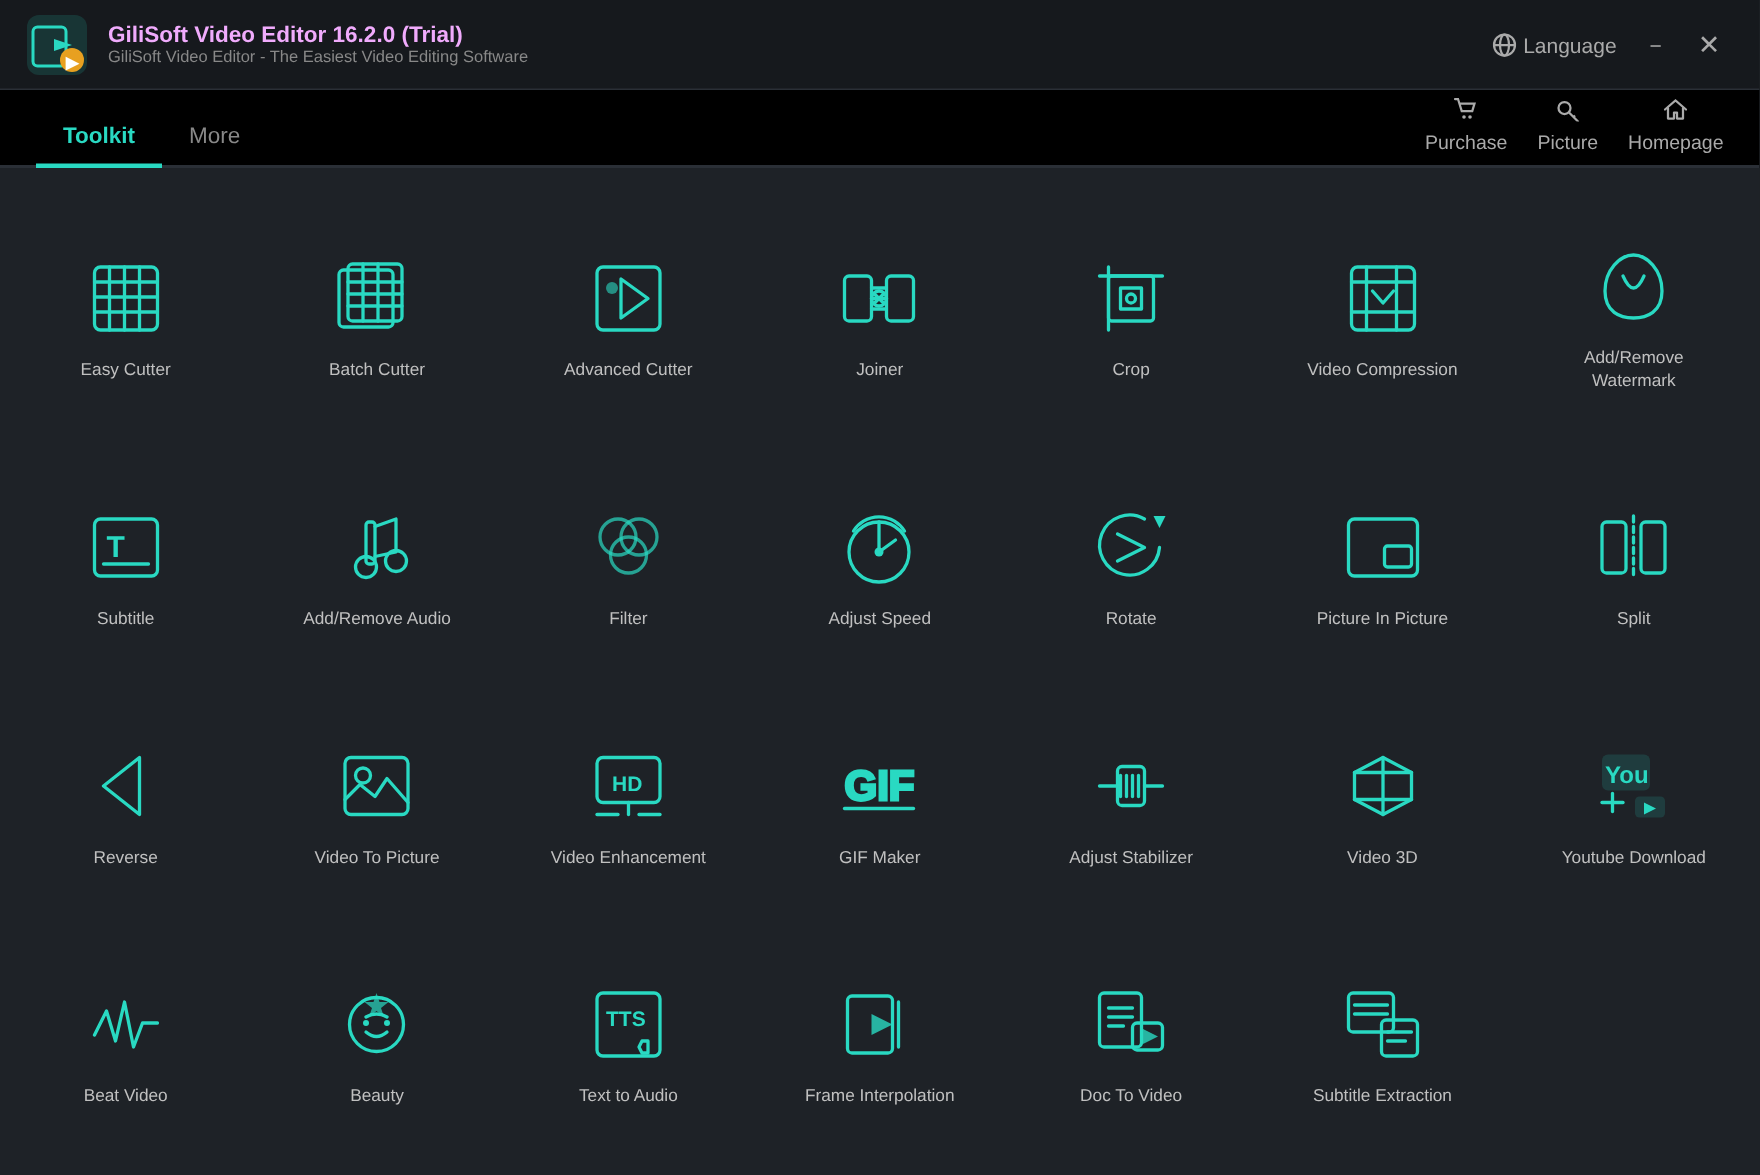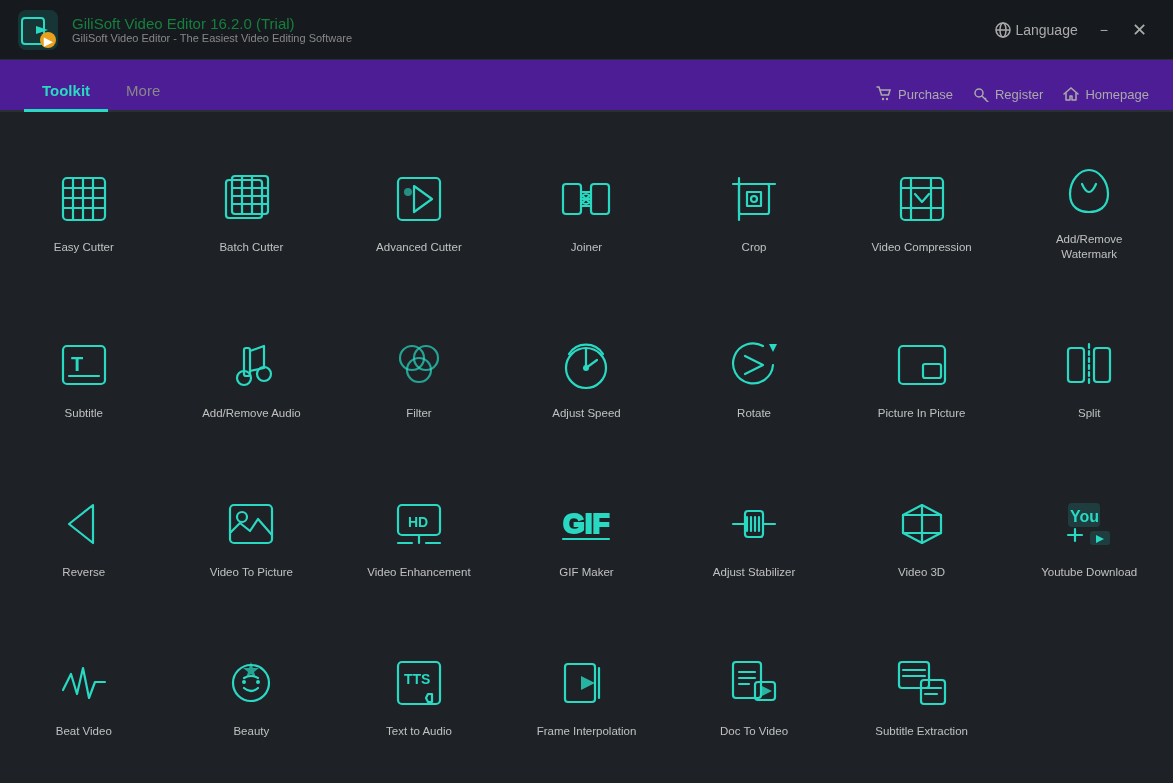--- a/index.html
+++ b/index.html
@@ -24,22 +24,22 @@
     }
     #titlebar-logo {
       width: 44px;
       height: 44px;
       margin-right: 12px;
       flex-shrink: 0;
     }
     #titlebar-text { flex: 1; }
     #titlebar-title {
       font-size: 15px;
-      font-weight: 400;
-      color: #15803d;
+      font-weight: 700;
+      color: #f0abfc;
     }
     #titlebar-subtitle {
       font-size: 11px;
       color: #888;
     }
     #titlebar-controls {
       display: flex;
       align-items: center;
       gap: 6px;
     }
@@ -54,21 +54,21 @@
       align-items: center;
       gap: 4px;
     }
     .titlebar-close {
       font-size: 18px;
       padding: 4px 10px;
     }
 
     
     #menubar {
-      background: #4c1d95;
+      background: #000000;
       height: 52px;
       display: flex;
       align-items: flex-end;
       padding: 0 24px;
       border-bottom: 2px solid #2a2f36;
     }
     .menu-tab {
       font-size: 15px;
       padding: 10px 18px;
       cursor: pointer;
@@ -88,20 +88,21 @@
       gap: 20px;
       margin-bottom: 8px;
     }
     .menu-right-item {
       display: flex;
       align-items: center;
       gap: 6px;
       font-size: 13px;
       color: #aaa;
       cursor: pointer;
+      flex-direction: column;
     }
 
     
     #grid {
       display: grid;
       grid-template-columns: repeat(7, 1fr);
       gap: 0;
       padding: 10px 0;
       overflow-y: auto;
       height: calc(783px - 60px - 52px);
@@ -185,21 +186,21 @@
         <circle cx="11" cy="13" r="1.2" fill="#aaa"></circle>
       </svg>
       <span>Purchase</span>
     </div>
     <div class="menu-right-item">
       <svg width="16" height="16" viewBox="0 0 16 16">
         <circle cx="6" cy="7" r="4" fill="none" stroke="#aaa" stroke-width="1.5"></circle>
         <line x1="9" y1="10" x2="15" y2="16" stroke="#aaa" stroke-width="1.5" stroke-linecap="round"></line>
         <line x1="12" y1="13" x2="13" y2="12" stroke="#aaa" stroke-width="1.5"></line>
       </svg>
-      <span>Register</span>
+      <span>Picture</span>
     </div>
     <div class="menu-right-item">
       <svg width="16" height="16" viewBox="0 0 16 16">
         <path d="M1 8L8 2l7 6" fill="none" stroke="#aaa" stroke-width="1.5" stroke-linecap="round"></path>
         <path d="M3 7v7h4v-4h2v4h4V7" fill="none" stroke="#aaa" stroke-width="1.5" stroke-linecap="round" stroke-linejoin="round"></path>
       </svg>
       <span>Homepage</span>
     </div>
   </div>
 </div>

